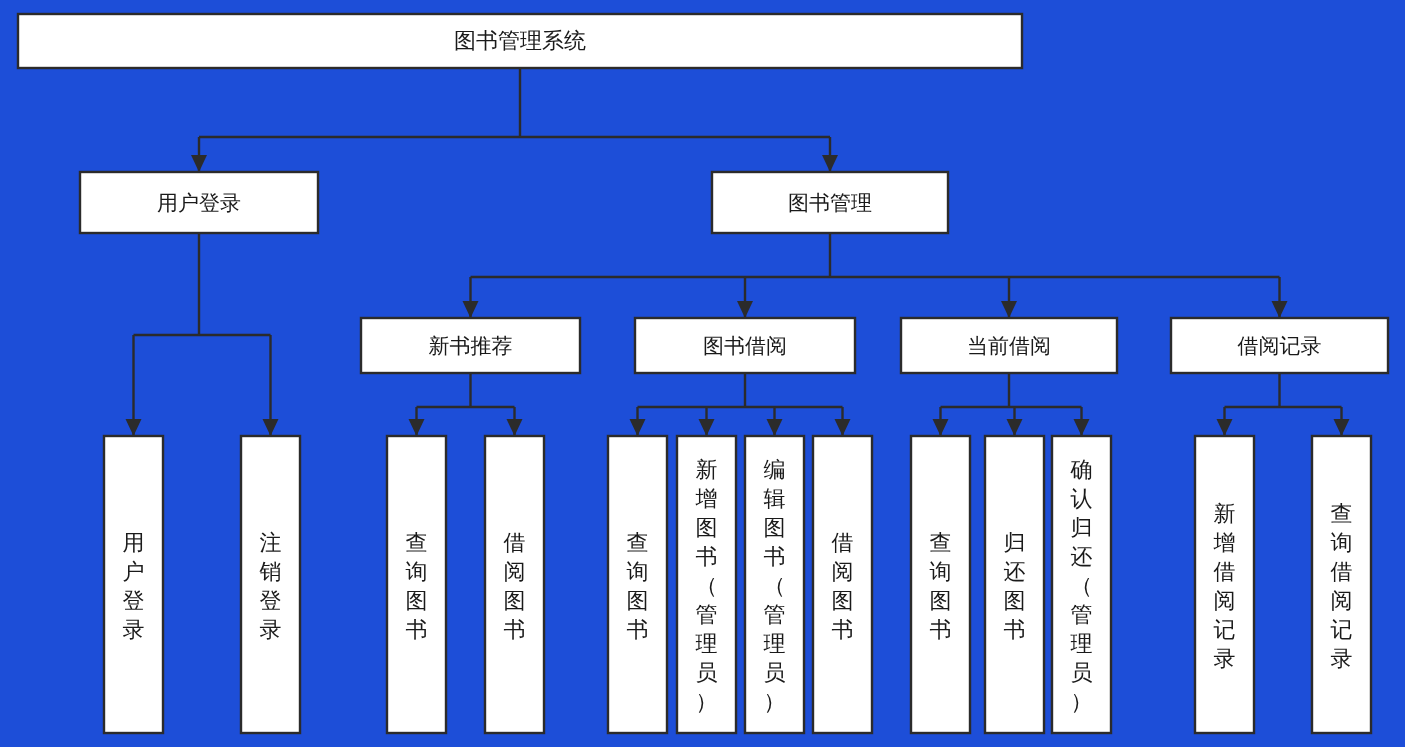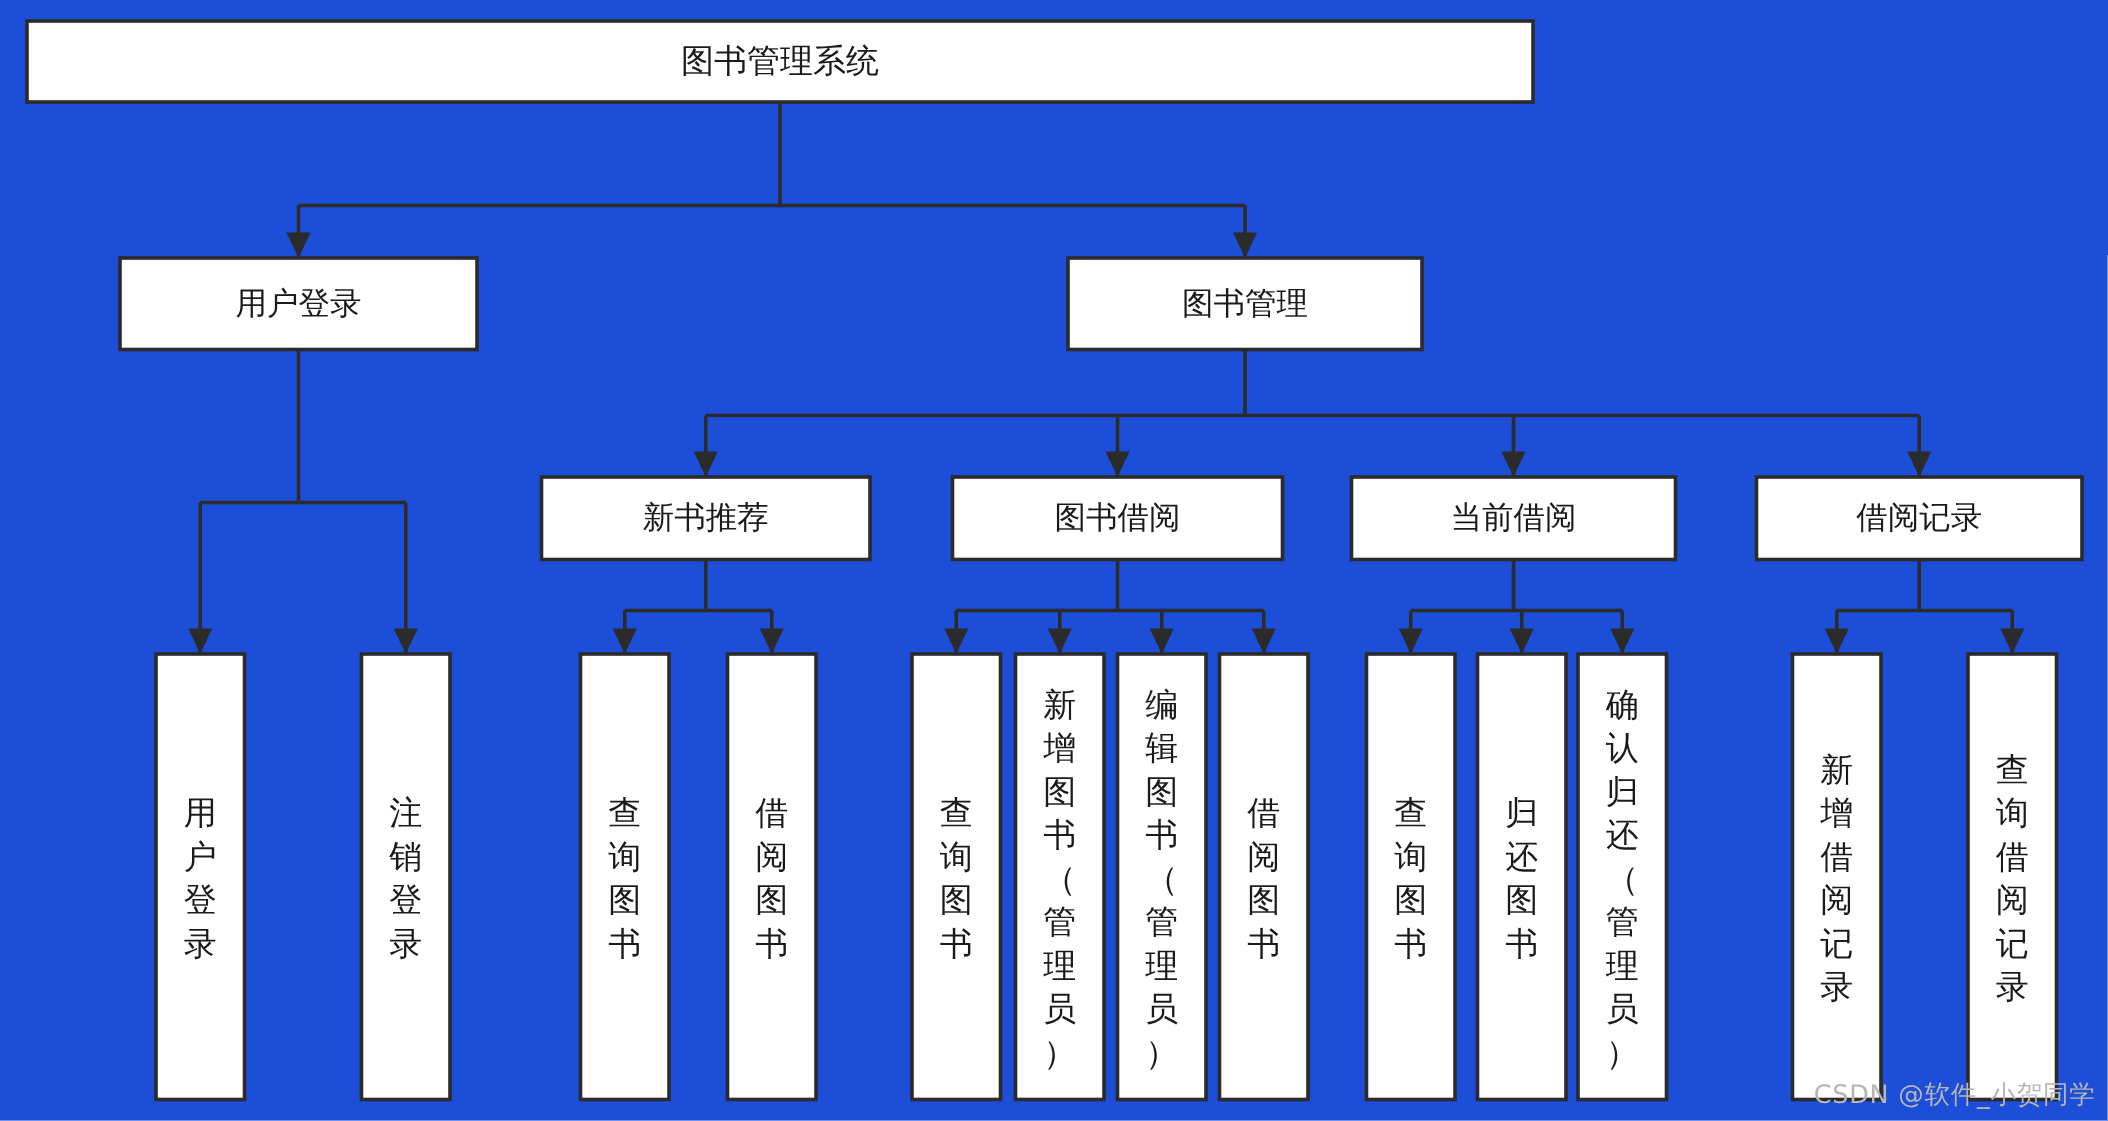--- a/index.html
+++ b/index.html
@@ -210,14 +210,13 @@
         <g>
           <rect x="1195" y="436" width="59" height="297" class="node-box"></rect>
           <text x="1224.5" class="vtext"><tspan x="1224.5" y="520.5">新</tspan><tspan x="1224.5" y="549.5">增</tspan><tspan x="1224.5" y="578.5">借</tspan><tspan x="1224.5" y="607.5">阅</tspan><tspan x="1224.5" y="636.5">记</tspan><tspan x="1224.5" y="665.5">录</tspan></text>
         </g>
         <g>
           <rect x="1312" y="436" width="59" height="297" class="node-box"></rect>
           <text x="1341.5" class="vtext"><tspan x="1341.5" y="520.5">查</tspan><tspan x="1341.5" y="549.5">询</tspan><tspan x="1341.5" y="578.5">借</tspan><tspan x="1341.5" y="607.5">阅</tspan><tspan x="1341.5" y="636.5">记</tspan><tspan x="1341.5" y="665.5">录</tspan></text>
         </g>
       </g>
   </svg>
-  <div class="watermark">CSDN @软件_小贺同学</div>
 </div>
 
 </body></html>

